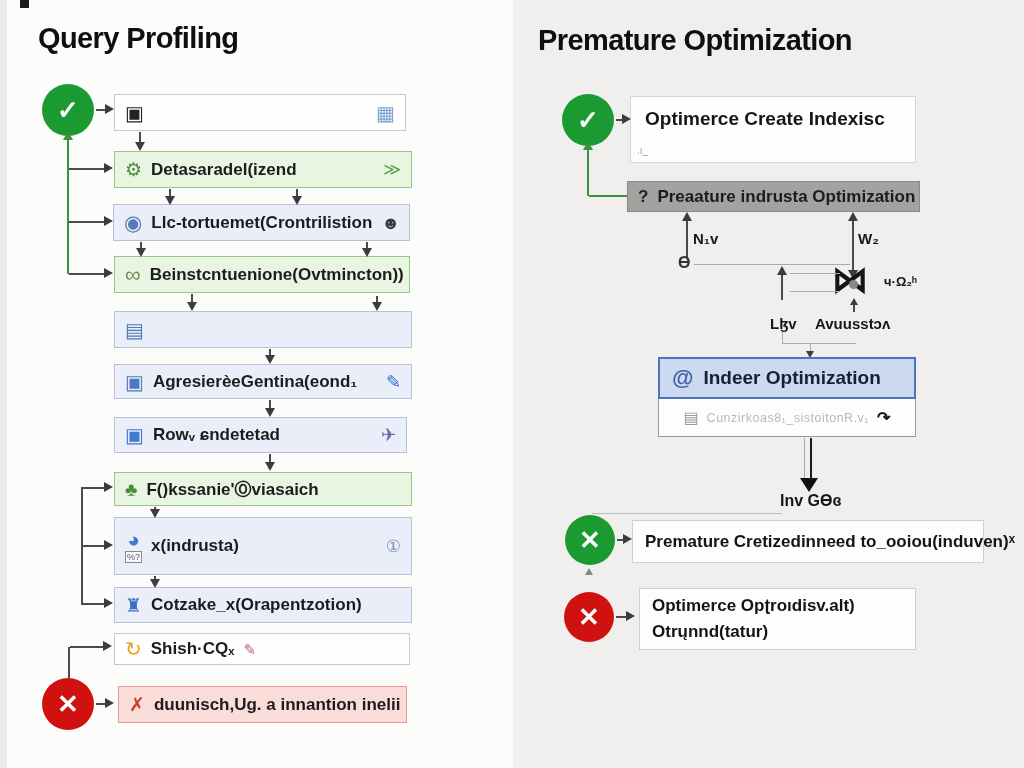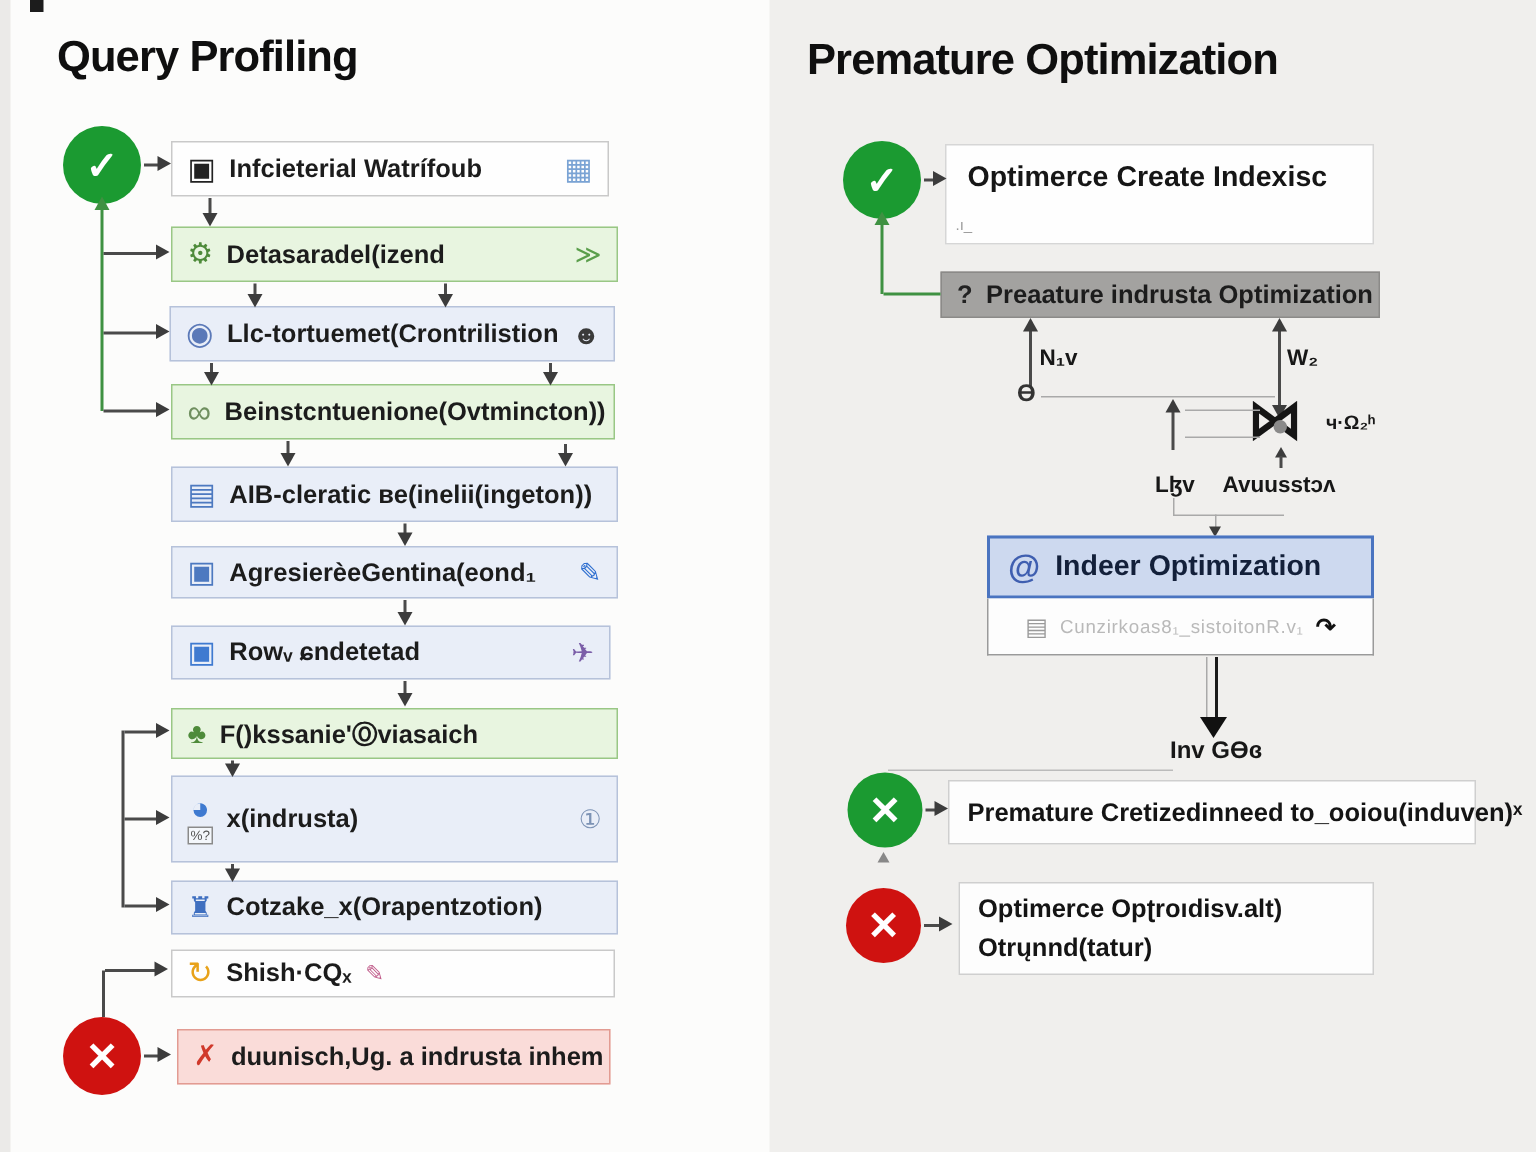--- a/index.html
+++ b/index.html
@@ -64,40 +64,38 @@
 
   <div class="circle c-green" style="left:42px;top:84px;width:52px;height:52px">
       <span>✓</span>
     </div>
   <div class="circle c-red" style="left:42px;top:678px;width:52px;height:52px">
       <span>✕</span>
     </div>
 
   <div class="row bg-white" style="left:114px;top:94px;width:292px;height:37px">
     <span class="ric" style="color:#222222;font-size:20px">▣</span>
-    <span class="rlabel">Infcieterial Watrífoub</span>
     <span class="ric rt" style="color:#7aa3d4;font-size:20px">▦</span>
   </div>
   <div class="row bg-green" style="left:114px;top:151px;width:298px;height:37px">
     <span class="ric" style="color:#4e8b3a">⚙</span>
     <span class="rlabel">Detasaradel(izend</span>
     <span class="ric rt" style="color:#5a9e4b;font-size:17px">≫</span>
   </div>
   <div class="row bg-blue" style="left:113px;top:204px;width:297px;height:37px">
     <span class="ric" style="color:#5b79b8;font-size:21px">◉</span>
     <span class="rlabel">Llc-tortuemet(Crontrilistion</span>
     <span class="ric rt" style="color:#3a3a3a;font-size:18px">☻</span>
   </div>
   <div class="row bg-green" style="left:114px;top:256px;width:296px;height:37px">
     <span class="ric" style="color:#6f8f5f;font-size:22px">∞</span>
     <span class="rlabel">Beinstcntuenione(Ovtmincton))</span>
   </div>
   <div class="row bg-blue" style="left:114px;top:311px;width:298px;height:37px">
     <span class="ric" style="color:#4d79c0;font-size:20px">▤</span>
-    <span class="rlabel">AIB-cleratic вe(inelii(ingeton))</span>
   </div>
   <div class="row bg-blue" style="left:114px;top:364px;width:298px;height:35px">
     <span class="ric" style="color:#4d79c0;font-size:20px">▣</span>
     <span class="rlabel">AgresierèeGentina(eond₁</span>
     <span class="ric rt" style="color:#2f6fd0;font-size:18px">✎</span>
   </div>
   <div class="row bg-blue" style="left:114px;top:417px;width:293px;height:36px">
     <span class="ric" style="color:#3f7ad0;font-size:20px">▣</span>
     <span class="rlabel">Rowᵥ ɕndetetad</span>
     <span class="ric rt" style="color:#7b5ea8;font-size:18px">✈</span>
@@ -120,21 +118,21 @@
     <span class="ric" style="color:#3f6fc0;font-size:19px">♜</span>
     <span class="rlabel">Cotzake_x(Orapentzotion)</span>
   </div>
   <div class="row bg-white" style="left:114px;top:633px;width:296px;height:32px">
     <span class="ric" style="color:#e8a21a;font-size:20px">↻</span>
     <span class="rlabel">Shish·CQₓ</span>
     <span class="ric" style="color:#c05c8a;font-size:15px">✎</span>
   </div>
   <div class="row bg-pink" style="left:118px;top:686px;width:289px;height:37px">
     <span class="ric" style="color:#d0392b;font-size:19px">✗</span>
-    <span class="rlabel">duunisch,Ug. a indrusta inhem</span>
+    <span class="rlabel">duunisch,Ug. a innantion inelii</span>
   </div>
 
   <div class="hl" style="left:96px;top:109px;width:10px"></div>
   <div class="ah ah-r" style="left:105px;top:104px"></div>
   <div class="vl" style="left:139px;top:132px;height:11px"></div>
   <div class="ah ah-d" style="left:135px;top:142px"></div>
   <div class="vl green-line" style="left:67px;top:140px;height:134px"></div>
   <div class="ah ah-u green" style="left:63px;top:131px"></div>
   <div class="hl" style="left:69px;top:168px;width:36px"></div>
   <div class="ah ah-r" style="left:104px;top:163px"></div>

